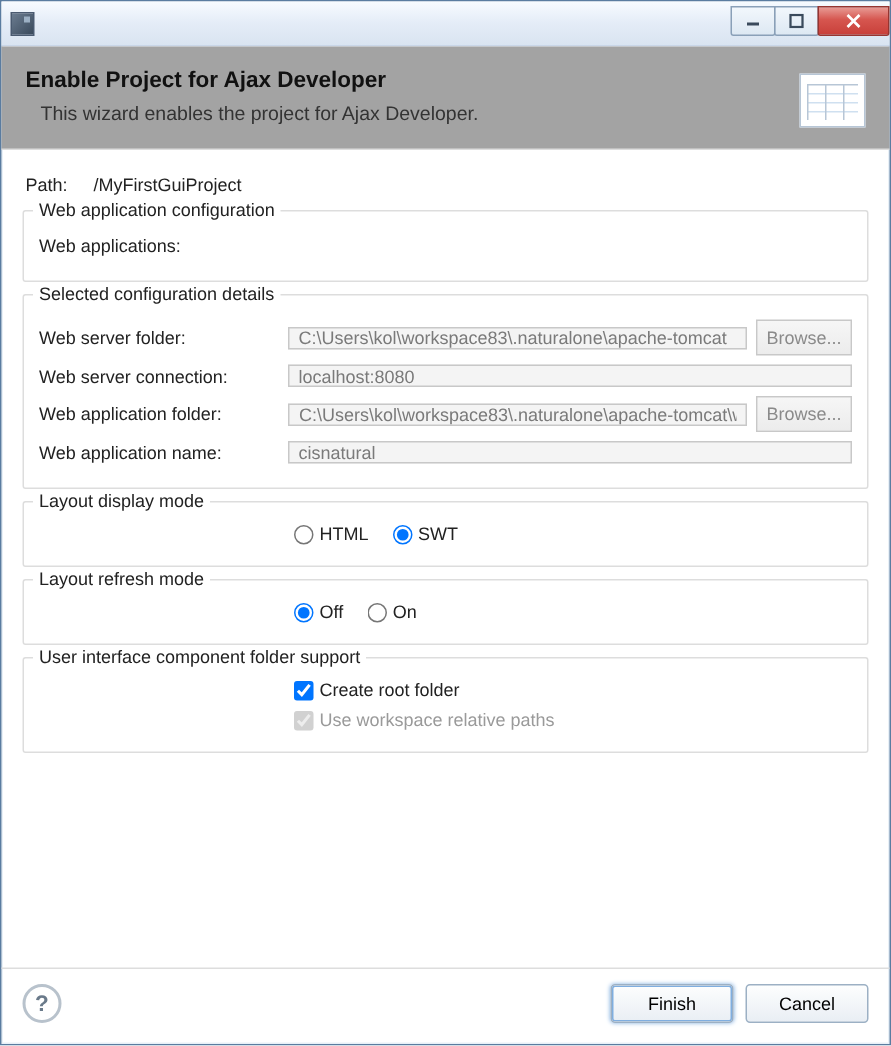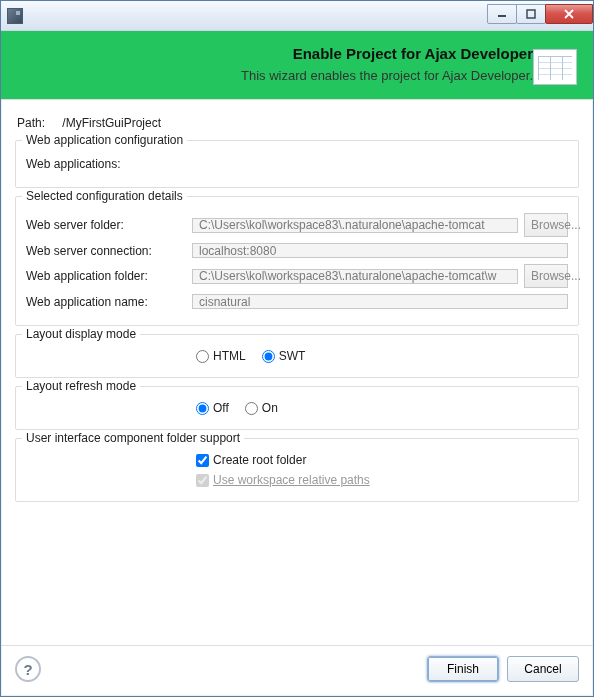--- a/index.html
+++ b/index.html
@@ -51,26 +51,25 @@
     margin-left: -1px;
   }
   .winbtn.min { margin-left: 0; }
   .winbtn.close {
     width: 48px;
     background: linear-gradient(to bottom, #e89a94, #d6564f 45%, #c8403a);
     border-color: #963530;
   }
   .winbtn svg { display:block; }
   .banner {
-    background: #22c55e;
+    background: #a3a3a3;
     padding: 14px 16px 14px 16px;
     border-bottom: 1px solid #ddd;
     display: flex;
     align-items: flex-start;
-    text-align: right;
   }
   .banner-text { flex: 1; }
   .banner h1 {
     margin: 0 0 6px 0;
     font-size: 15px;
     font-weight: 600;
     color: #111;
   }
   .banner p {
     margin: 0 0 0 10px;
@@ -134,58 +133,58 @@
   input.txt {
     flex: 1;
     height: 15px;
     border: 1px solid #c8c8c8;
     background: #f4f4f4;
     color: #7a7a7a;
     font: inherit;
     padding: 0 6px;
   }
   .browse-btn {
-    width: 44px; height: 24px;
+    width: 64px; height: 24px;
     border: 1px solid #c8c8c8;
     background: linear-gradient(to bottom,#f6f6f6,#ececec);
     color: #8a8a8a;
     font: inherit;
     cursor: default;
   }
   .radio-row, .check-row {
     display: flex; align-items: center; gap: 16px;
     padding-left: 170px;
     margin: 4px 0;
   }
   .radio-row label, .check-row label {
     display: flex; align-items: center; gap: 4px;
     color: #222;
   }
   .check-row.indent { padding-left: 170px; flex-direction: column; align-items: flex-start; gap: 6px; }
-  .check-row .disabled { color: #9a9a9a; text-decoration: underline; }
+  .check-row .disabled { color: #9a9a9a; }
   input[type=radio], input[type=checkbox]{ margin:0; }
   .footer {
     border-top: 1px solid #ddd;
     padding: 10px 14px 14px 14px;
     display: flex;
     align-items: center;
   }
   .help-btn {
     width: 26px; height: 26px;
     border: 2px solid #b8c2cc;
     border-radius: 50%;
     color: #6a7a8a;
     background: #fff;
     display:flex; align-items:center; justify-content:center;
     font-size: 15px; font-weight: 600;
     cursor: pointer;
   }
   .footer .spacer { flex:1; }
   .btn {
-    width: 72px; height: 26px;
+    width: 82px; height: 26px;
     border: 1px solid #9cb0c4;
     border-radius: 3px;
     background: linear-gradient(to bottom, #fdfefe, #e9eef4);
     font: inherit;
     margin-left: 8px;
     cursor: pointer;
   }
   .btn.primary { box-shadow: 0 0 0 1px #7faee0 inset, 0 0 3px #7faee0; }
 </style>
 </head>

